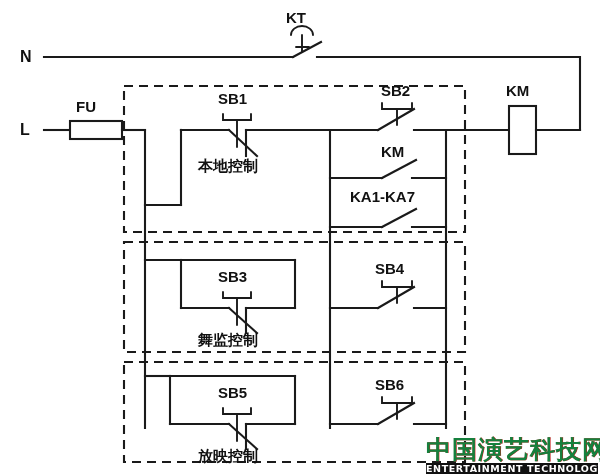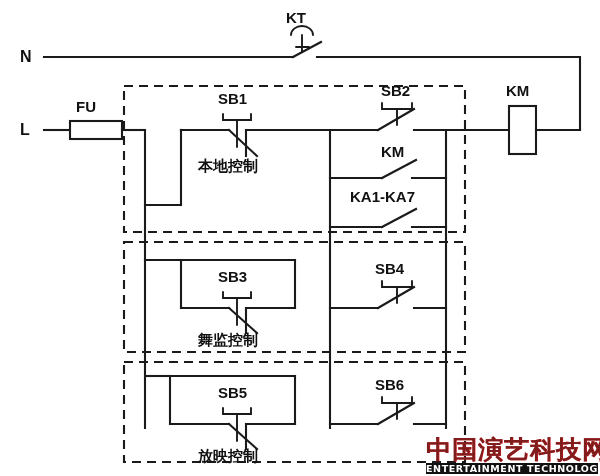--- a/index.html
+++ b/index.html
@@ -77,21 +77,21 @@
     bottom: 2px;
     width: 172px;
     text-align: center;
     line-height: 1;
     user-select: none;
   }
   .wm-cn {
     font-family: "DejaVu Sans", sans-serif;
     font-size: 25px;
     font-weight: bold;
-    color: #7f1d1d;
+    color: #15803d;
     letter-spacing: 1px;
     white-space: nowrap;
     text-shadow: 0.5px 0 0 #d8141a;
   }
   .wm-en {
     font-family: "DejaVu Sans", sans-serif;
     font-size: 9.5px;
     font-weight: bold;
     color: #ffffff;
     background: #111111;

